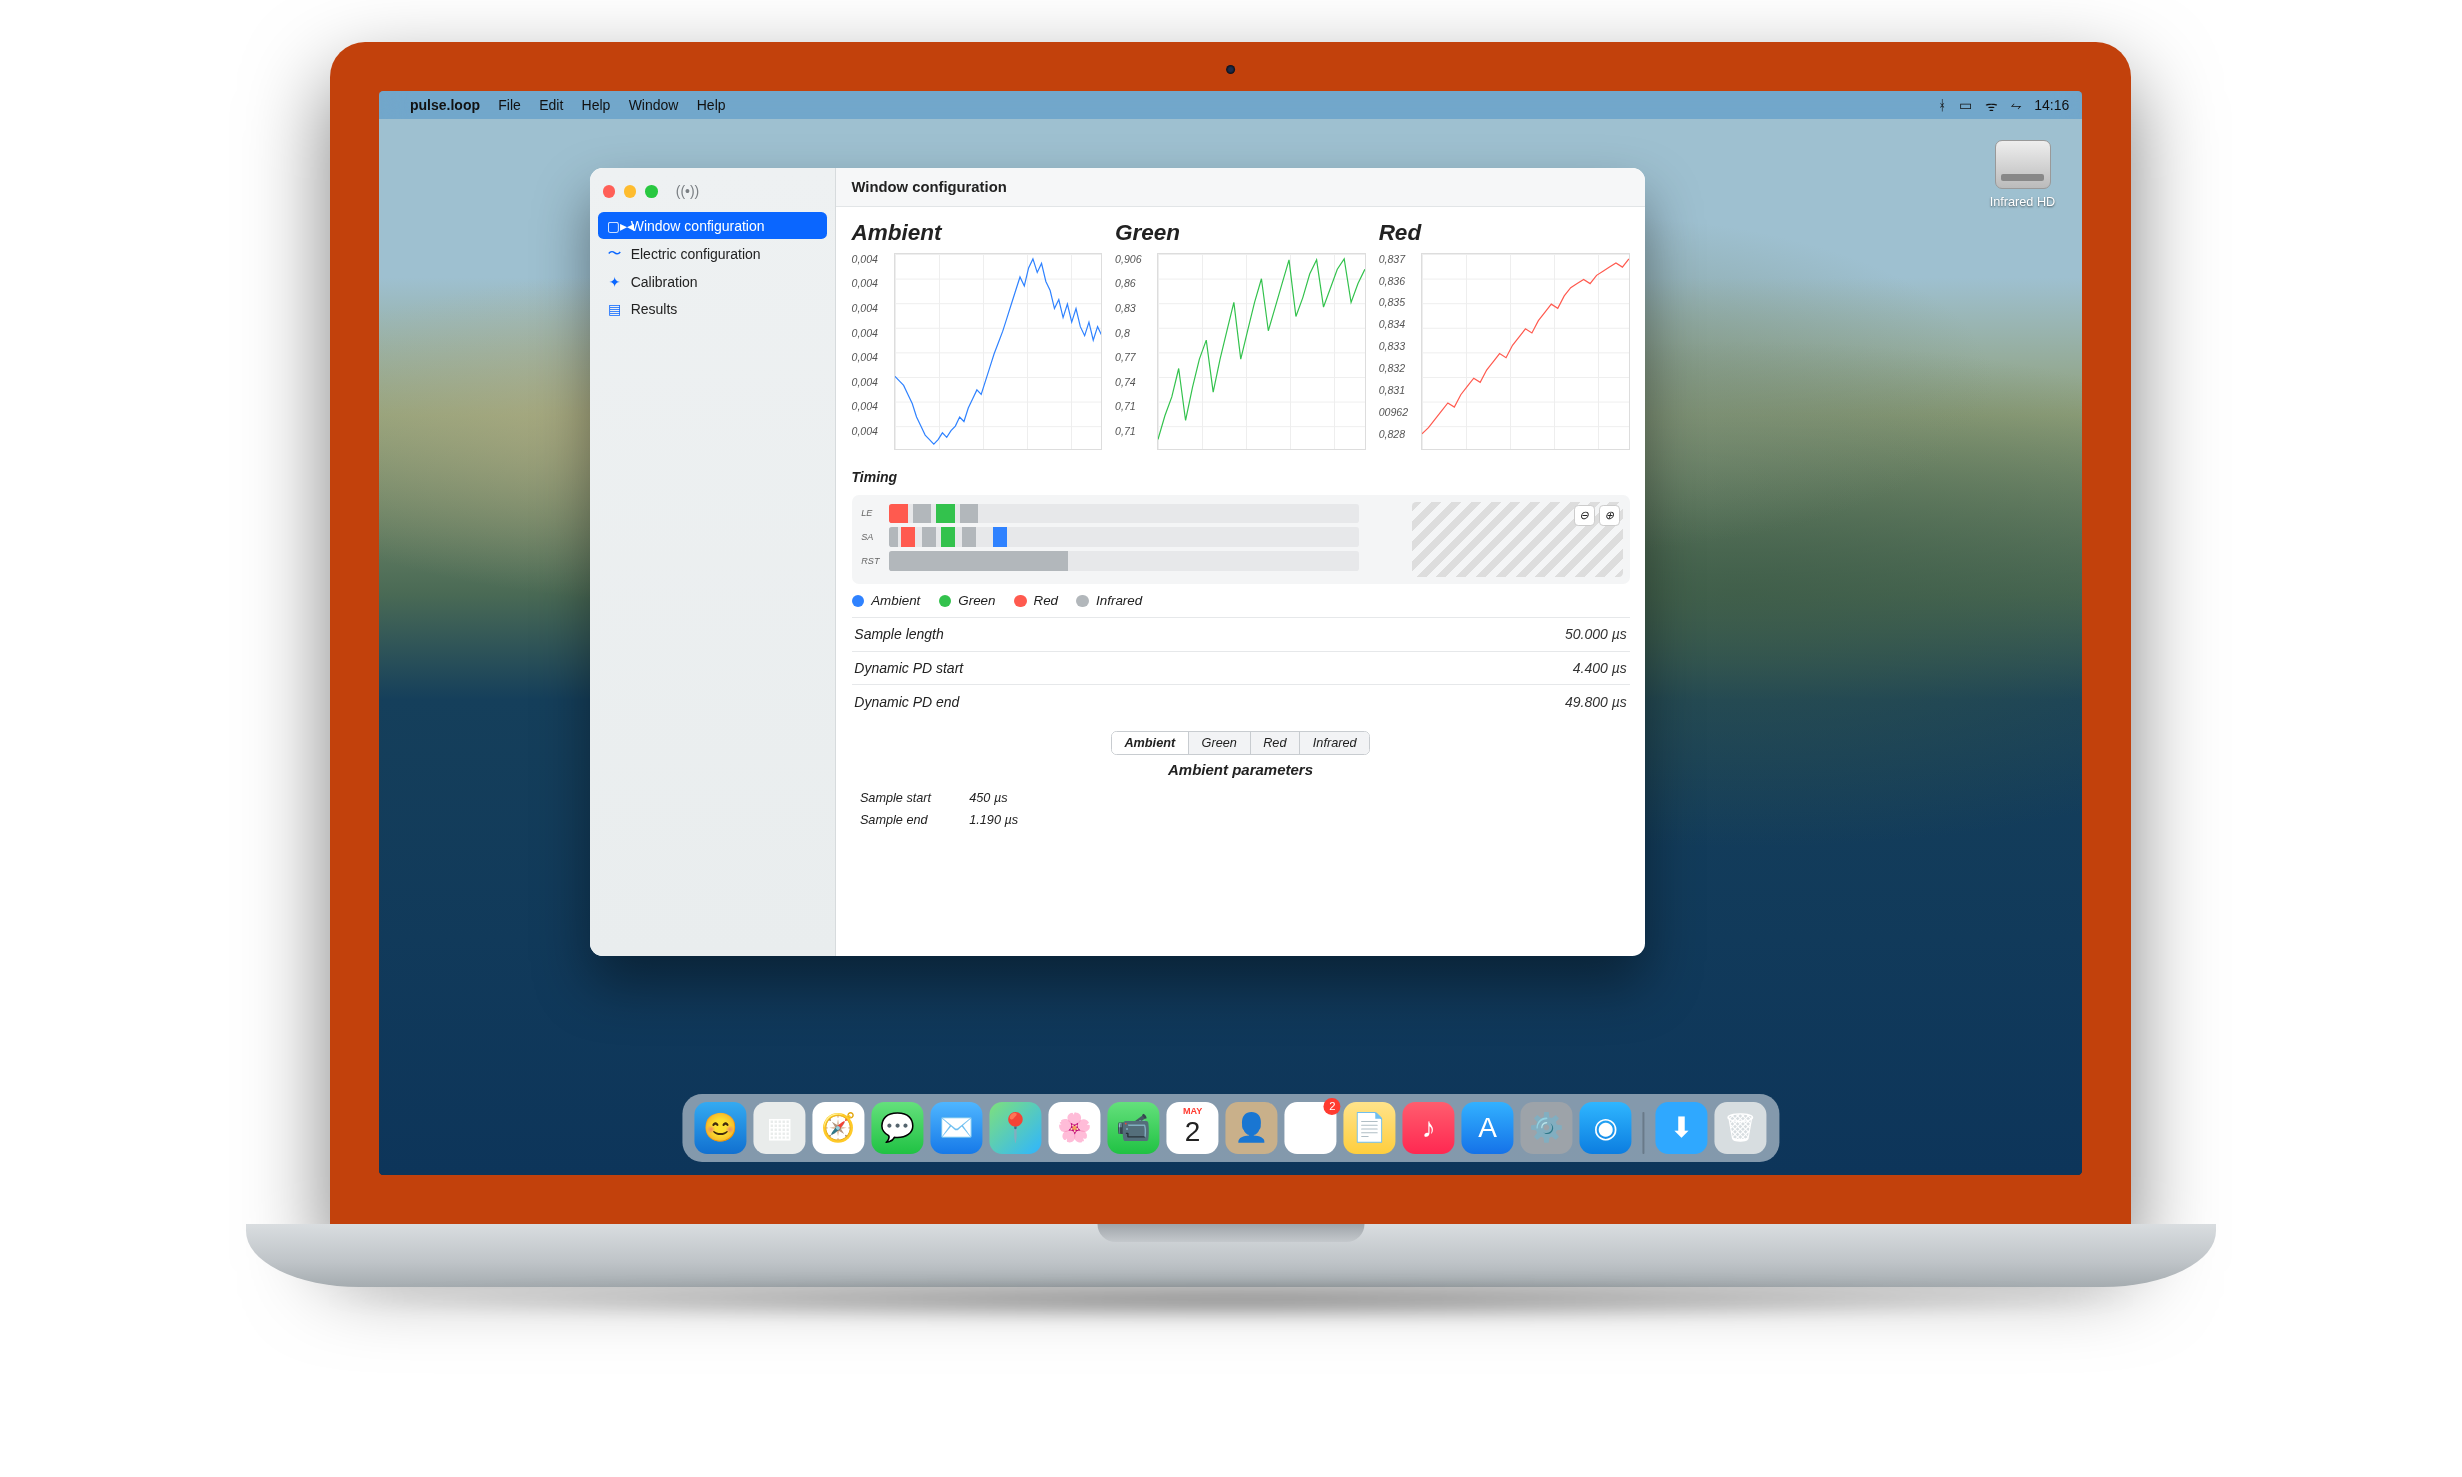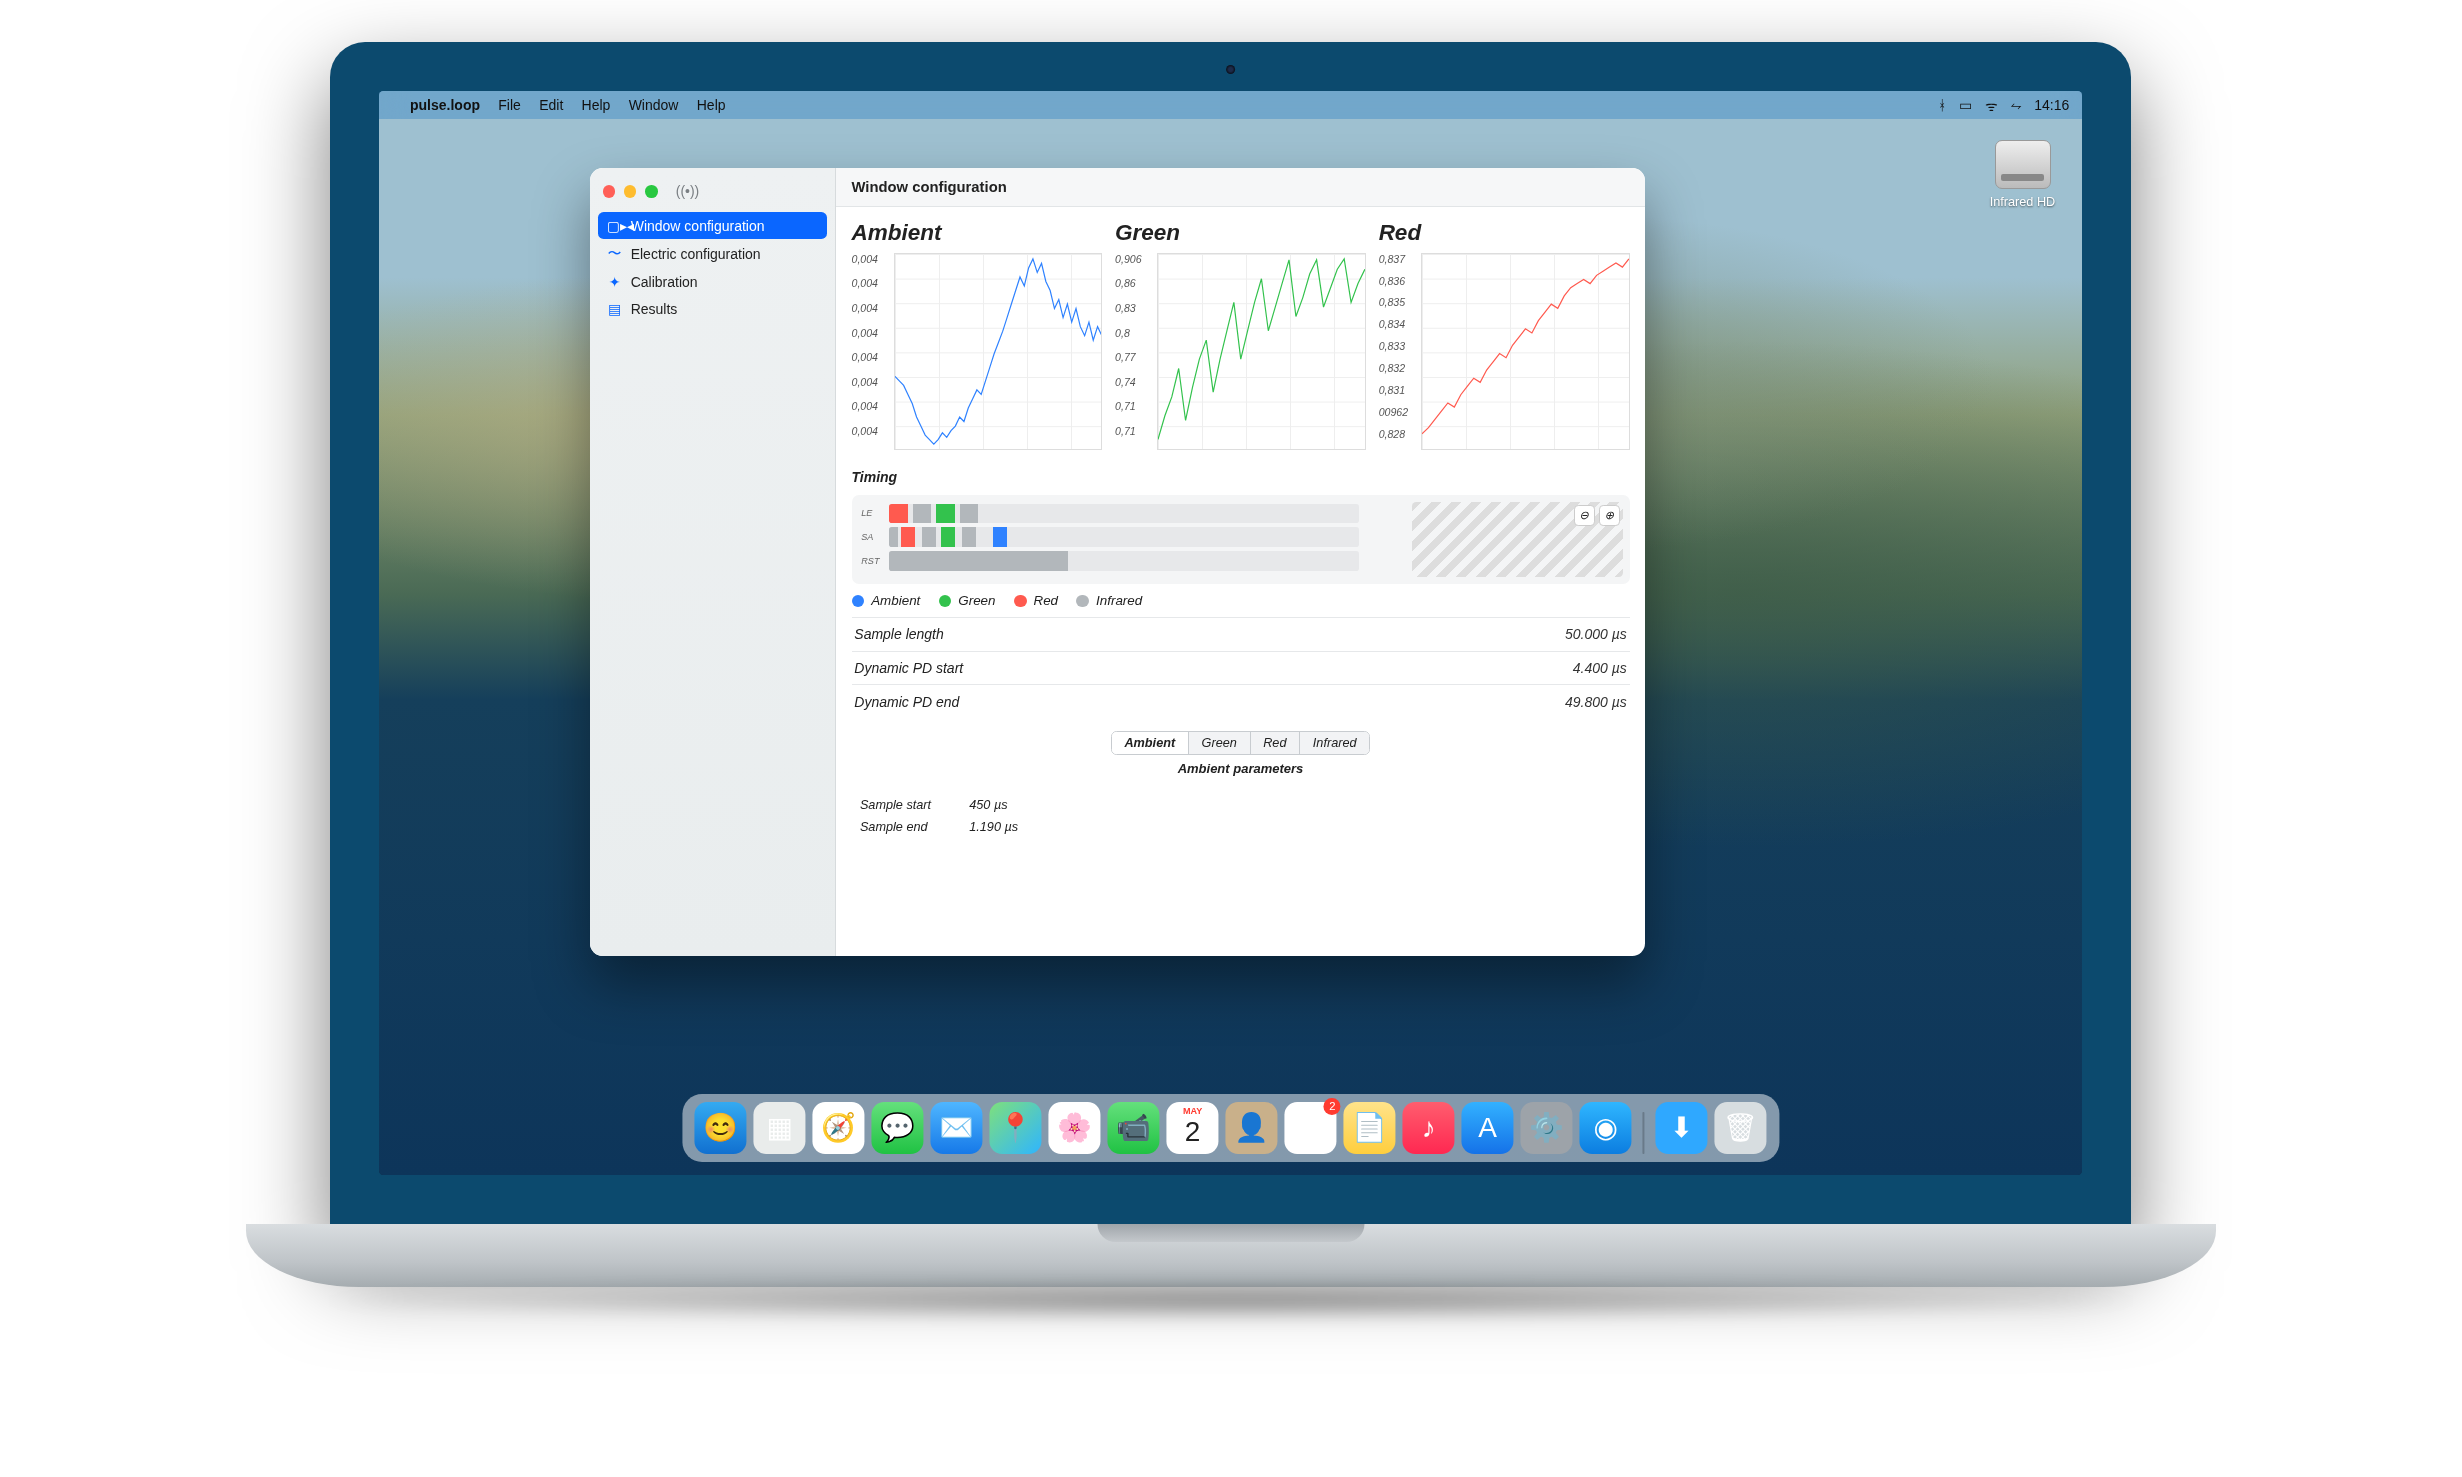--- a/index.html
+++ b/index.html
@@ -12,21 +12,21 @@
   
   .laptop {
     position: absolute;
     left: 246px; top: 42px;
     width: 1970px; height: 1337px;
   }
   .screen-bezel {
     position: absolute;
     left: 84px; top: 0;
     width: 1801px; height: 1196px;
-    background: #0c4a6e;
+    background: #c2410c;
     border-radius: 35px 35px 14px 14px;
     box-shadow: 0 35px 84px rgba(0,0,0,0.5);
     padding: 49px 49px 63px 49px;
   }
   .camera {
     position: absolute;
     top: 22.5px; left: 50%;
     transform: translateX(-50%);
     width: 9.8px; height: 9.8px;
     background: radial-gradient(circle, #1d2b4a 30%, #0b0f1a 70%);
@@ -156,21 +156,21 @@
   .legend .item{display:flex;align-items:center;gap:7px;}
   .legend .sw{width:12.7px;height:12.7px;border-radius:50%;}
   .kv-list { margin-top:8.4px;}
   .kv { display:flex; padding:8.4px 2.8px; border-top:0.7px solid #e6e8ea; font-size:14px;}
   .kv .k{flex:1;} .kv .v{color:#333;}
   .seg-tabs{ display:flex; justify-content:center; margin:12.7px 0 5.6px;}
   .seg-tabs .tabs{ display:flex; border:0.7px solid #c8ccd0; border-radius:5.6px; overflow:hidden;}
   .seg-tabs .tab{ padding:4.2px 12.7px; font-size:12.7px; border-right:0.7px solid #c8ccd0; background:#f2f3f5;}
   .seg-tabs .tab:last-child{border-right:none;}
   .seg-tabs .tab.active{ background:#fff; font-weight:600;}
-  .param-title{ text-align:center; font-weight:700; font-size:13px; margin-bottom:18px;}
+  .param-title{ text-align:center; font-weight:700; font-size:15px; margin-bottom:9px;}
   .param-row{ display:flex; gap:11.3px; padding:4.2px 8.4px; font-size:12.7px;}
   
   .dock {
     position:absolute; bottom:12.7px; left:50%; transform:translateX(-50%);
     display:flex; gap:7px; align-items:flex-end;
     padding: 8.4px 12.7px;
     background: rgba(230,235,240,0.55);
     border-radius: 19.7px;
   }
   .dock .app-ic {

